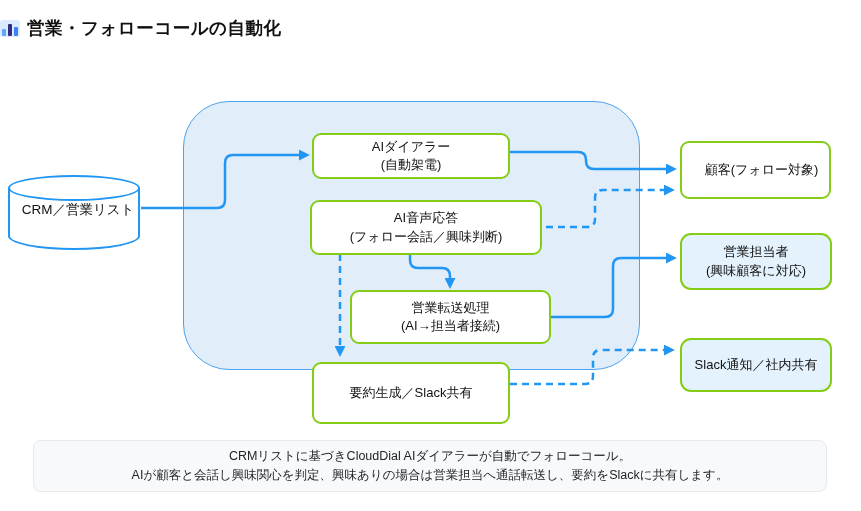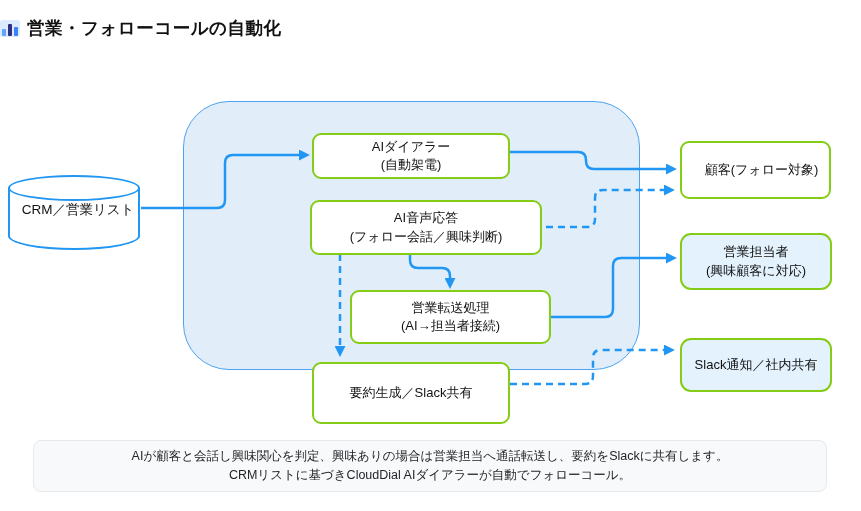--- a/index.html
+++ b/index.html
@@ -120,17 +120,17 @@
     <div class="l1">営業担当者</div>
     <div class="l2">(興味顧客に対応)</div>
   </div>
 
   <div class="node filled" style="left:680px; top:338px; width:152px; height:54px;">
     <div class="l1">Slack通知／社内共有</div>
 
   </div>
 
   <div class="note">
+    <div>CRMリストに基づきCloudDial AIダイアラーが自動でフォローコール。</div>
     <div>AIが顧客と会話し興味関心を判定、興味ありの場合は営業担当へ通話転送し、要約をSlackに共有します。</div>
-    <div>CRMリストに基づきCloudDial AIダイアラーが自動でフォローコール。</div>
   </div>
 
 </div>
 
 </body></html>

